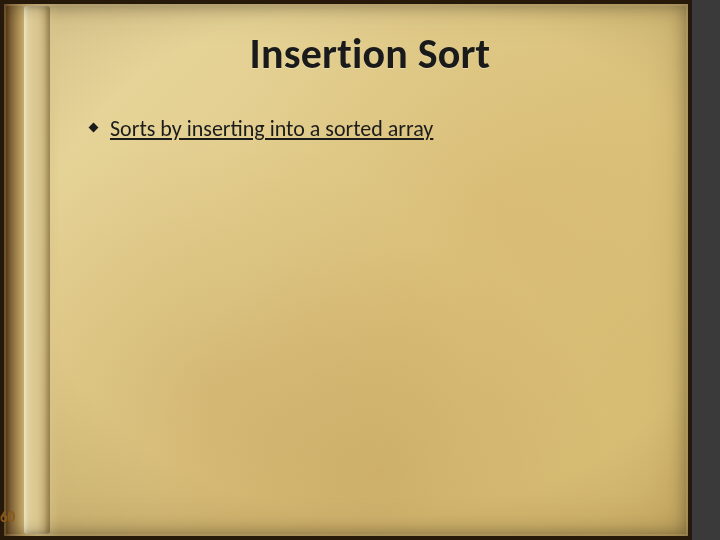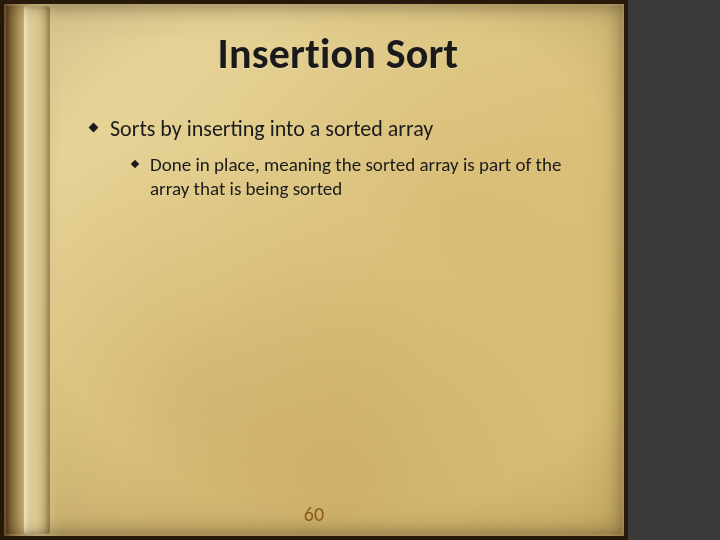--- a/index.html
+++ b/index.html
@@ -2,21 +2,21 @@
 <html><head>
 <meta charset="utf-8">
 <style>
   * { margin: 0; padding: 0; box-sizing: border-box; }
   html, body { width: 720px; height: 540px; overflow: hidden; }
   body {
     font-family: "Candara", "Calibri", "Segoe UI", sans-serif;
     background: #3a3a3a;
   }
   .slide {
-    width: 628px;
+    width: 692px;
     height: 540px;
     position: relative;
     background:
       
       radial-gradient(ellipse 85% 82% at 55% 48%,
         rgba(0,0,0,0) 58%,
         rgba(90,60,20,0.18) 88%,
         rgba(50,30,10,0.35) 100%),
       
       radial-gradient(circle at 30% 72%, rgba(170,120,50,0.18) 0%, rgba(170,120,50,0) 42%),
@@ -81,20 +81,21 @@
     list-style: none;
     padding-left: 8px;
   }
   ul.top > li {
     position: relative;
     padding-left: 22px;
     font-size: 22px;
     color: #1b1b1b;
     line-height: 1.25;
     margin-bottom: 10px;
+    text-decoration: underline;
   }
   ul.top > li::before {
     content: "";
     position: absolute;
     left: 2px; top: 9px;
     width: 7px; height: 7px;
     background: #1b1b1b;
     transform: rotate(45deg);
   }
   ul.sub {
@@ -115,40 +116,38 @@
     position: absolute;
     left: 2px; top: 8px;
     width: 6px; height: 6px;
     background: #1b1b1b;
     transform: rotate(45deg);
   }
   .pagenum {
     position: absolute;
     bottom: 14px;
     left: 0; right: 0;
-    text-align: center;
-    font-size: 20px;
-    font-weight: 400;
+    font-size: 15px;
+    font-weight: 700;
     color: #8a5a1a;
   }
 </style>
 </head>
 <body>
 
 <div class="slide">
   <div class="spine"></div>
   <div class="frame"></div>
 
   <div class="content">
     <h1 class="title">Insertion Sort</h1>
 
     <ul class="top">
       <li>
         <span>Sorts by inserting into a sorted array</span>
         <ul class="sub">
-          <li>Done in place, meaning the sorted array is part of the array that is being sorted</li>
         </ul>
       </li>
     </ul>
   </div>
 
   <div class="pagenum">60</div>
 </div>
 
 </body></html>

